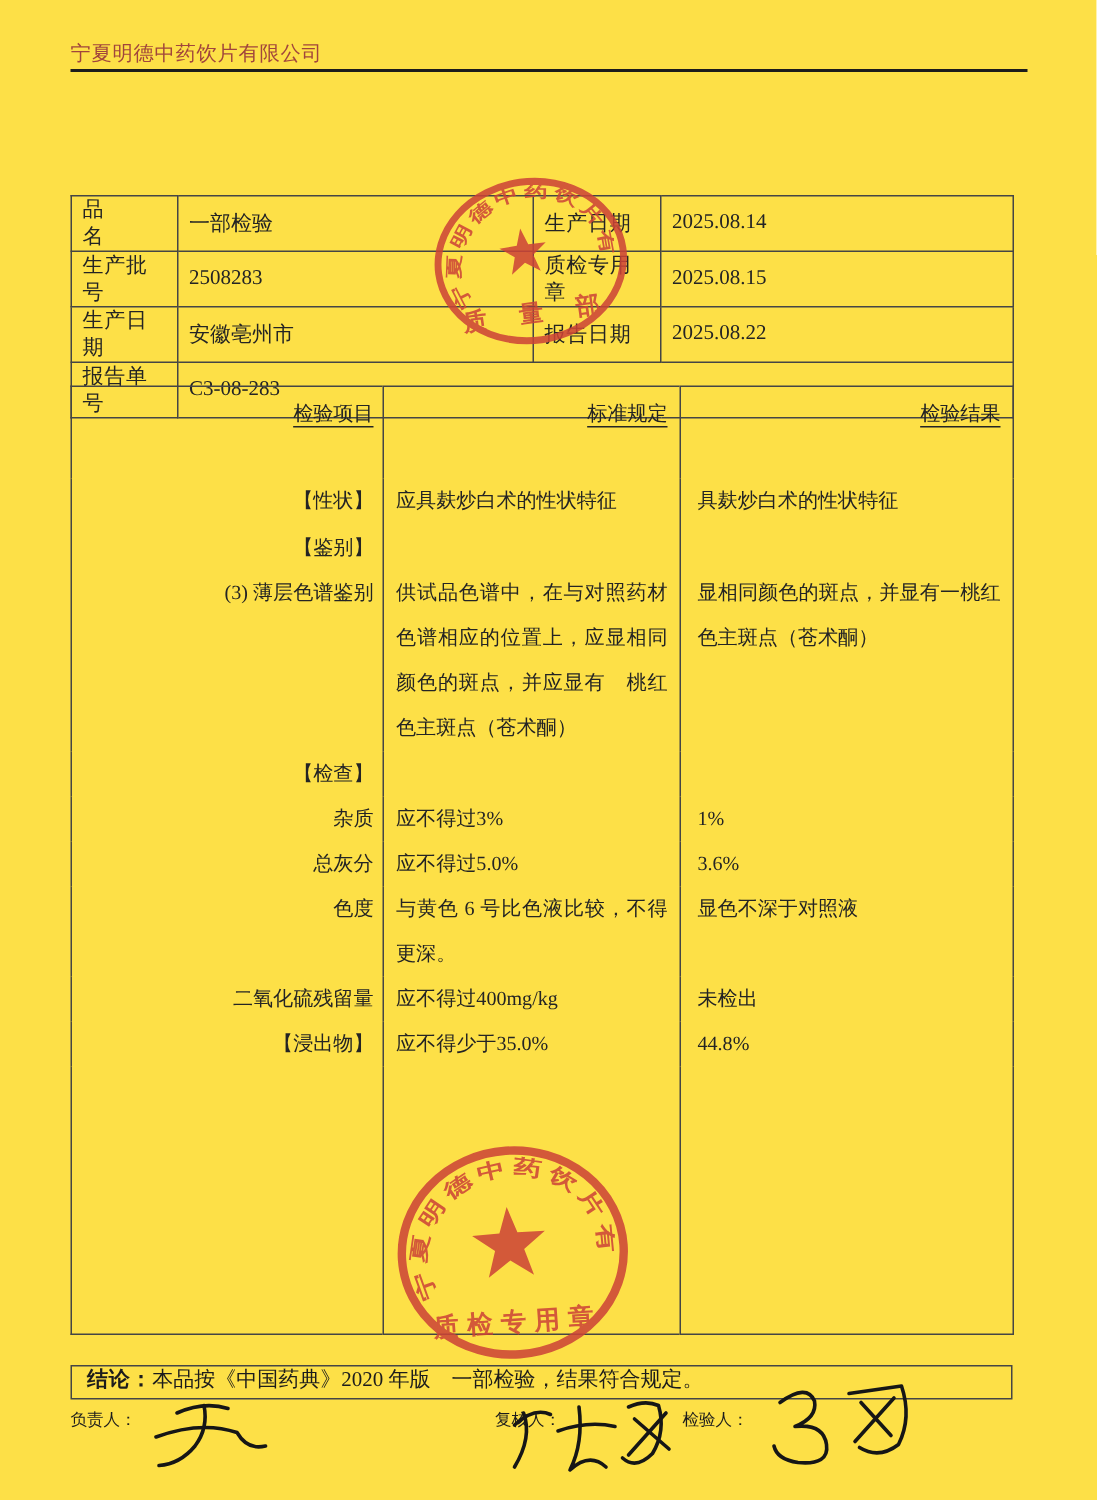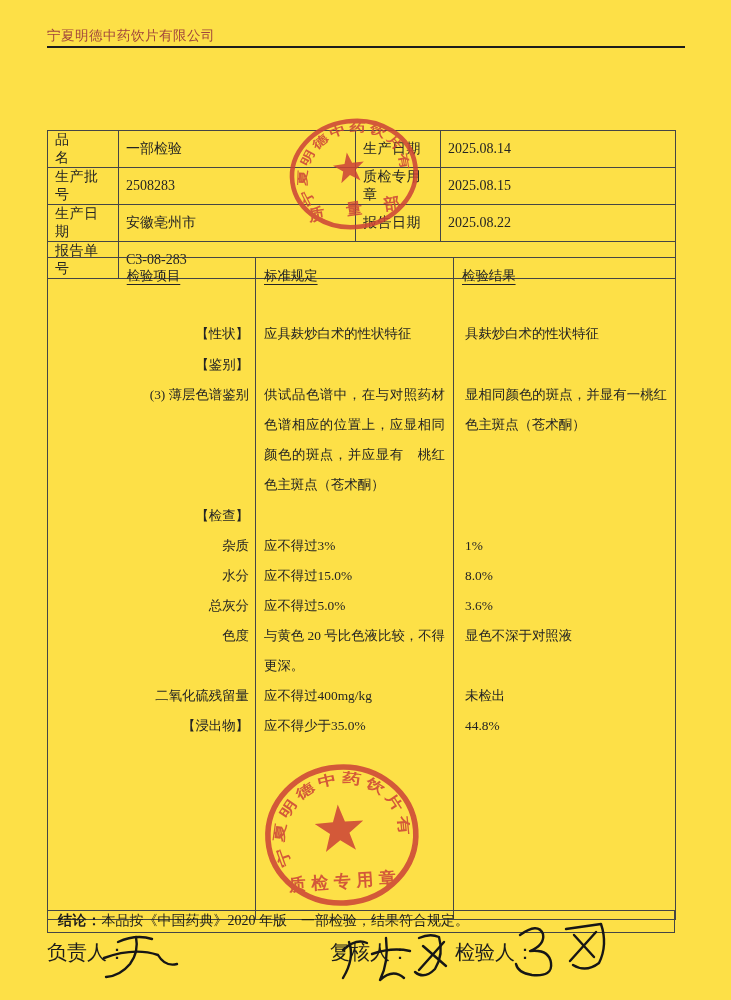--- a/index.html
+++ b/index.html
@@ -22,38 +22,38 @@
   .info tr.r2 td,.info tr.r3 td{height:29px;}
   .info tr.r4 td{height:24px;}
   .lab{letter-spacing:.5px;}
 
   
   .main{position:absolute;left:47px;top:257px;width:628px;}
   .main td{border-left:1.5px solid #454545;font-size:13.4px;vertical-align:top;
            line-height:30px;padding:0 8px;color:#242424;text-align:justify;}
   .main td:first-child{border-left:none;padding:0 6px 0 6px;text-align:right;}
   .main{border:1.5px solid #454545;}
-  .main tr.h td{height:56px;line-height:26px;padding-top:5px;text-align:left;}
-  .main tr.h td:first-child{text-align:center;padding-left:10px;}
+  .main tr.h td{height:56px;line-height:26px;padding-top:5px;text-align:right;}
+  .main tr.h td:first-child{text-align:right;padding-left:10px;}
   .main tr.h .u{text-decoration:underline;text-underline-offset:4px;}
   .main tr.rxz td{height:31px;}
   .main tr.rjb td{height:30px;}
   .main tr.rtlc td{height:121px;}
   .main tr.rjc td{height:27px;}
   .main tr.r30 td{height:30px;}
   .main tr.rsd td{height:60px;}
   .main tr.fill td{height:178px;}
   .main td.res{padding-left:11px;}
 
   
   .conclusion{position:absolute;left:47px;top:910px;width:628px;height:23px;
               border:1.5px solid #454545;box-sizing:border-box;font-size:14px;line-height:20px;
               padding-left:10px;color:#1c1c1c;white-space:nowrap;overflow:hidden;}
   .conclusion .b{font-weight:bold;letter-spacing:.5px;}
-  .signrow{position:absolute;left:47px;top:939px;width:628px;height:24px;font-size:20px;color:#1c1c1c;}
+  .signrow{position:absolute;left:47px;top:939px;width:628px;height:24px;font-size:11px;color:#1c1c1c;}
   .signrow .sl{position:absolute;top:0;}
   .sl1{left:0;} .sl2{left:283px;} .sl3{left:408px;}
   .sig{position:absolute;}
   .sig path{fill:none;stroke:#161616;stroke-width:2.4;stroke-linecap:round;stroke-linejoin:round;}
 
   
   .stamp{position:absolute;opacity:.86;}
   .stamp-top{left:278px;top:112px;transform:rotate(-8deg);}
   .stamp-bottom{left:256px;top:756px;transform:rotate(-4deg);}
   .stamp text{font-family:"Liberation Serif","DejaVu Serif",serif;font-weight:bold;}
@@ -131,32 +131,27 @@
       <td>【检查】</td>
       <td></td>
       <td class="res"></td>
     </tr>
     <tr class="r30">
       <td>杂质</td>
       <td>应不得过3%</td>
       <td class="res">1%</td>
     </tr>
     <tr class="r30">
-      <td>水分</td>
-      <td>应不得过15.0%</td>
-      <td class="res">8.0%</td>
-    </tr>
-    <tr class="r30">
       <td>总灰分</td>
       <td>应不得过5.0%</td>
       <td class="res">3.6%</td>
     </tr>
     <tr class="rsd">
       <td>色度</td>
-      <td>与黄色 20 号比色液比较，不得更深。</td>
+      <td>与黄色 6 号比色液比较，不得更深。</td>
       <td class="res">显色不深于对照液</td>
     </tr>
     <tr class="r30">
       <td>二氧化硫残留量</td>
       <td>应不得过400mg/kg</td>
       <td class="res">未检出</td>
     </tr>
     <tr class="r30">
       <td>【浸出物】</td>
       <td>应不得少于35.0%</td>

